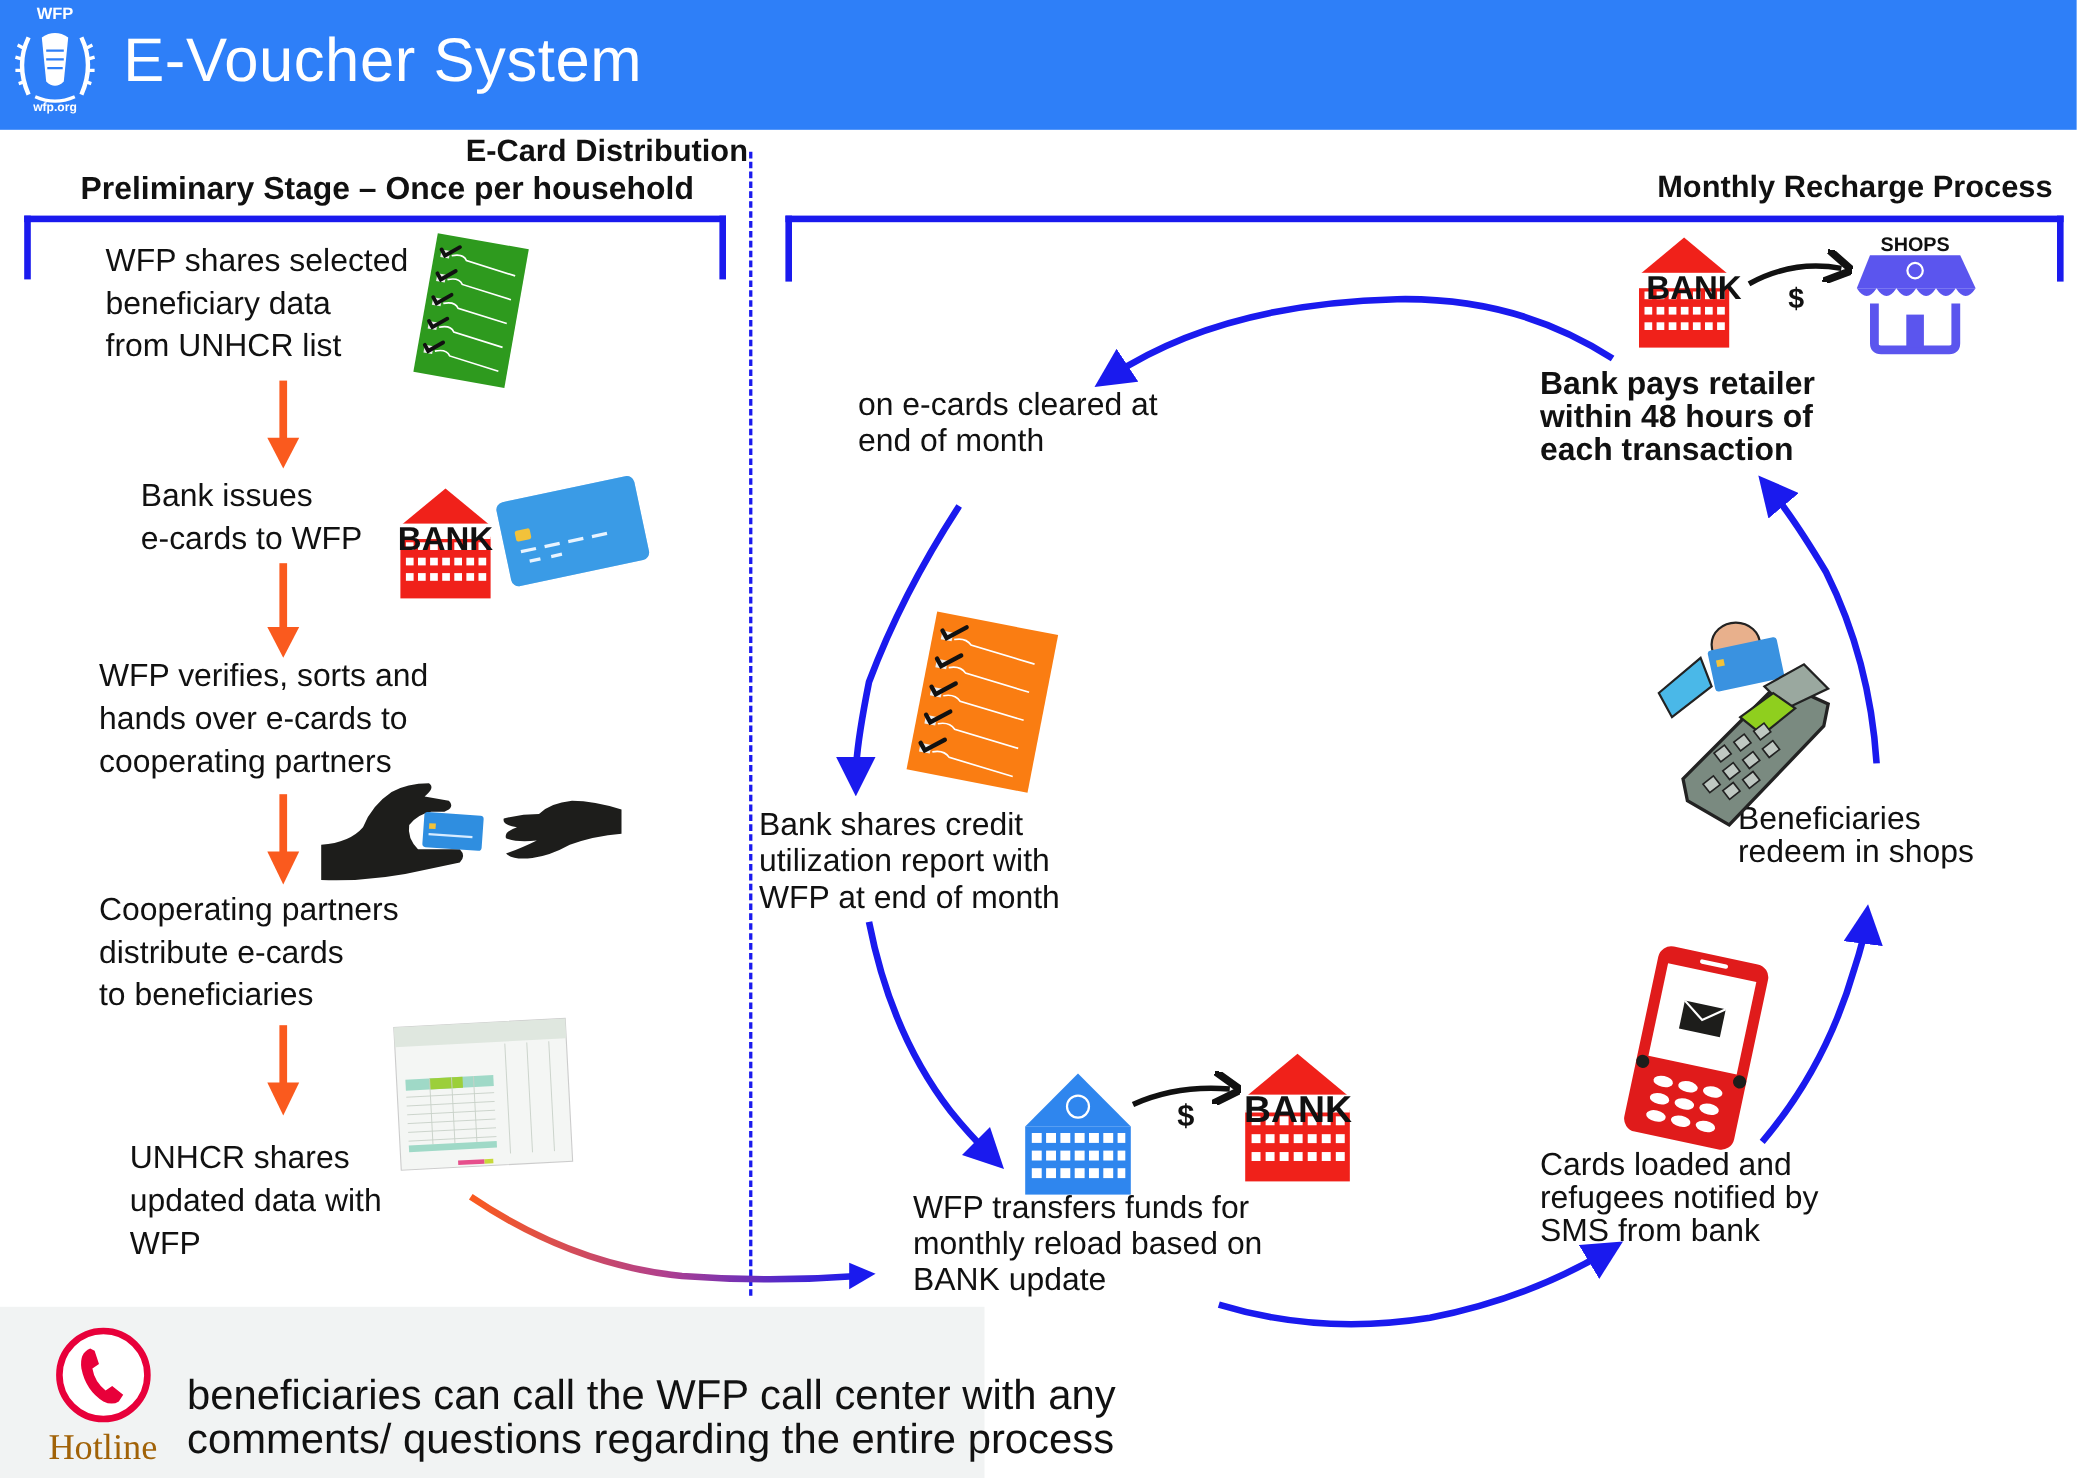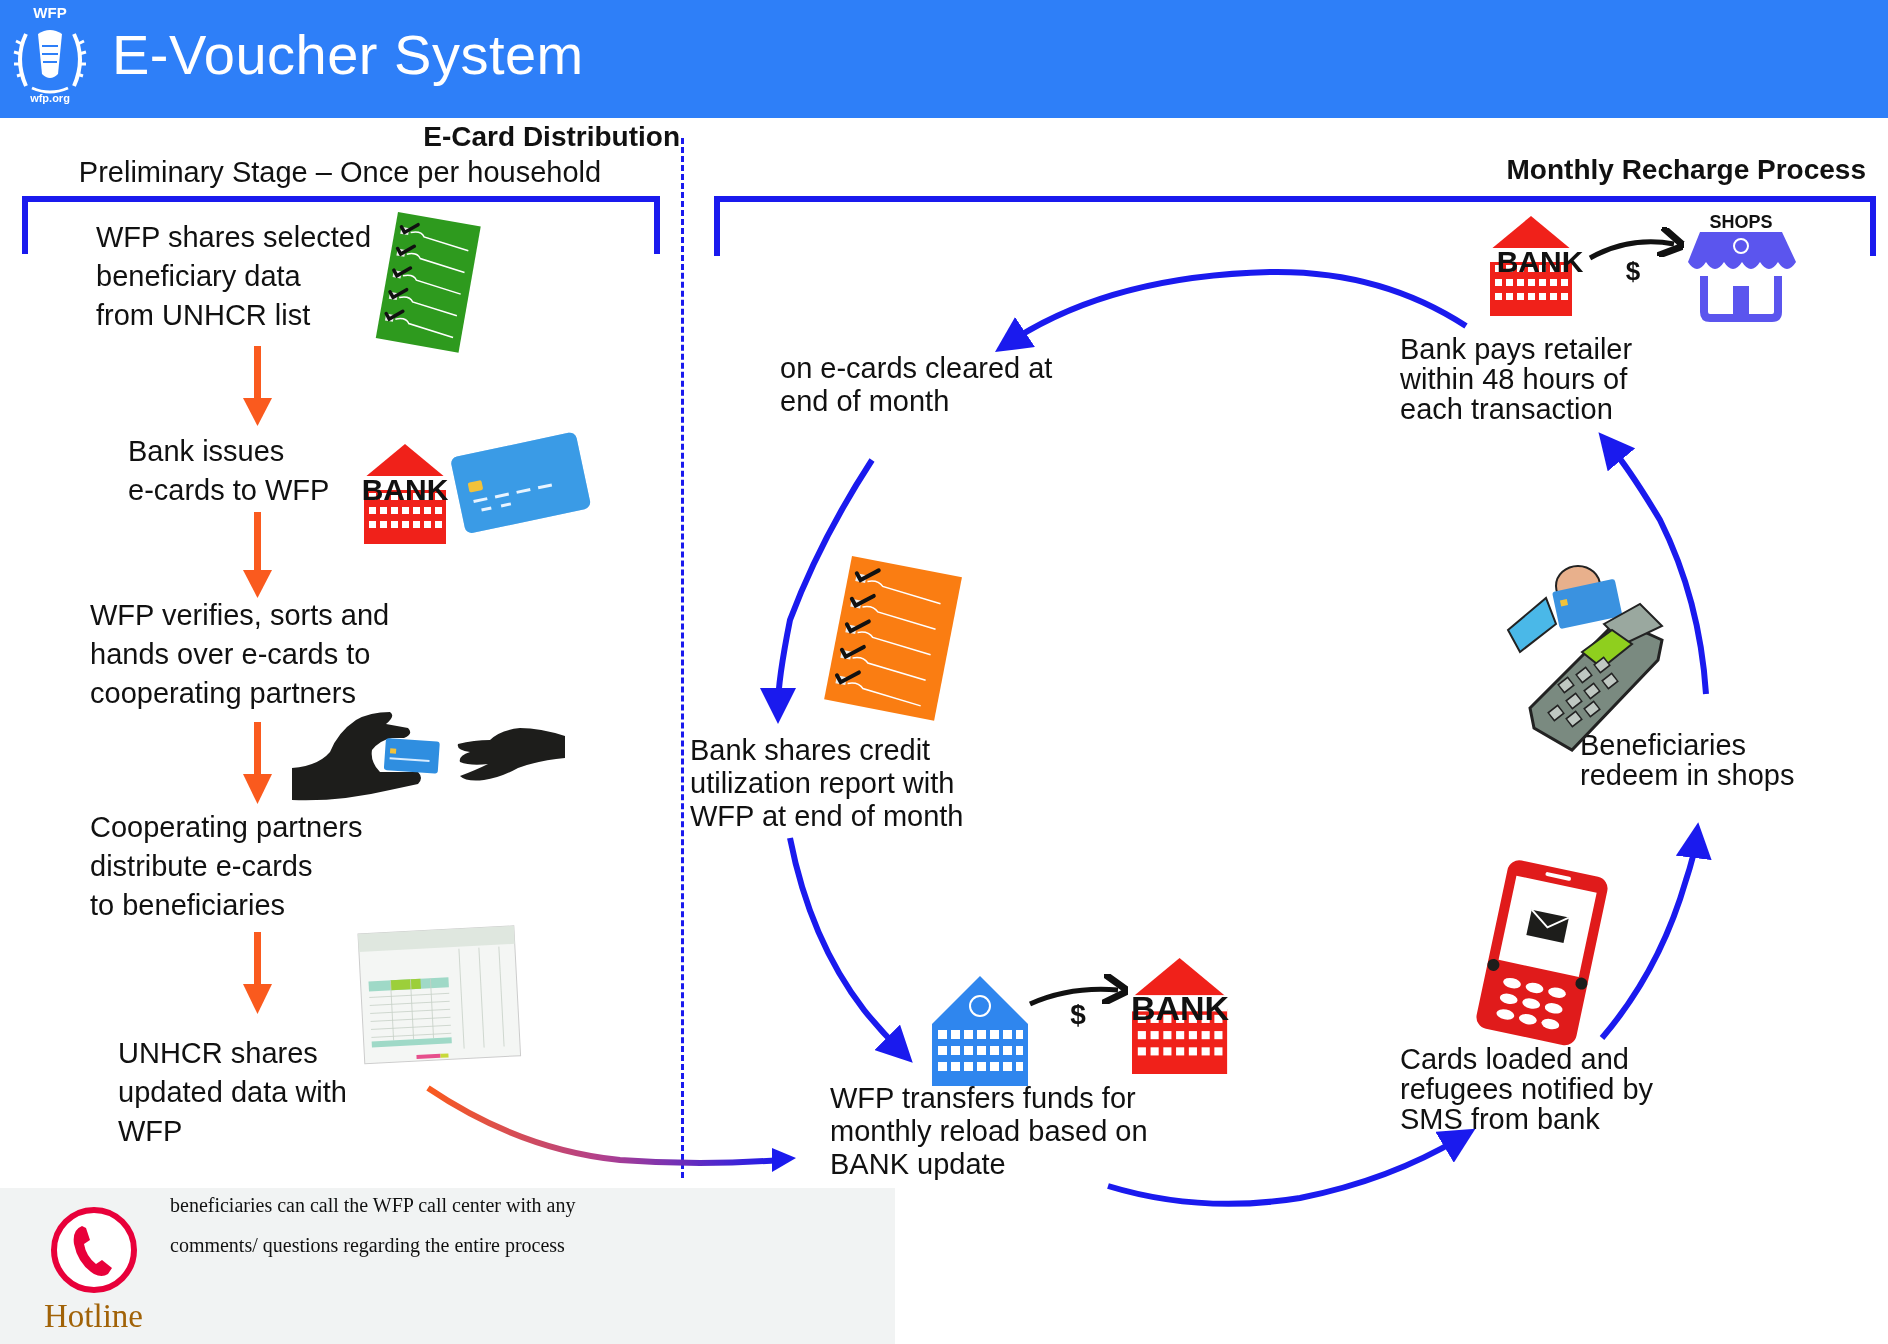--- a/index.html
+++ b/index.html
@@ -15,21 +15,21 @@
   .txt .l { display:block; white-space:nowrap; }
   .sec-title { position:absolute; text-align:right; font-weight:bold; font-size:28px; white-space:nowrap; }
   .sec-sub { position:absolute; text-align:center; font-size:29px; white-space:nowrap; }
 
   .bracket { position:absolute; border:6px solid #1a1aee; border-bottom:none; }
   .divider { position:absolute; left:681px; top:138px; height:1040px; border-left:3px dashed #1a1aee; }
 
   .hotline-box { position:absolute; left:0; top:1188px; width:895px; height:156px; background:#f1f3f3; }
   .hotline-icon { position:absolute; left:48px; top:1204px; width:92px; height:92px; }
   .hotline-label { position:absolute; left:44px; top:1298px; color:#a16207; font-size:33px;font-family:Liberation Serif, serif; }
-  .hotline-text { position:absolute; left:170px; top:1185px; font-size:20px; line-height:40px; white-space:nowrap;font-family:Liberation Serif, serif; }
+  .hotline-text { position:absolute; left:170px; top:1249px; font-size:38px; line-height:40px; white-space:nowrap; }
 
   svg.overlay { position:absolute; left:0; top:0; }
 </style>
 </head>
 <body>
 
 <div class="header">
   <div class="logo">
     <div class="logo-top">WFP</div>
     <svg width="84" height="108" style="position:absolute;left:0;top:0">
@@ -39,21 +39,21 @@
       <path d="M30 30 Q42 22 54 30 L50 70 Q42 78 34 70 Z" fill="#fff"></path>
       <path d="M34 42 h16 M34 50 h16 M35 58 h14" stroke="#2e7ff8" stroke-width="2"></path>
       <path d="M24 84 Q42 92 60 84" stroke="#fff" stroke-width="3" fill="none"></path>
     </svg>
     <div class="logo-bot">wfp.org</div>
   </div>
   <div class="title">E-Voucher System</div>
 </div>
 
 <div class="sec-title" style="left:0;top:121px;width:680px;">E-Card Distribution</div>
-<div class="sec-sub" style="left:0;top:156px;width:680px;">Preliminary Stage – Once per household</div>
+<div class="sec-sub" style="left:12px;top:156px;width:680px;font-weight:bold;">Preliminary Stage – Once per household</div>
 <div class="bracket" style="left:22px;top:196px;width:626px;height:52px;"></div>
 
 <div class="divider"></div>
 
 <div class="sec-title" style="left:716px;top:154px;width:1150px;">Monthly Recharge Process</div>
 <div class="bracket" style="left:714px;top:196px;width:1150px;height:54px;"></div>
 
 <div class="txt" style="left:96px;top:218px;width:320px;">
   <span class="l">WFP shares selected</span>
   <span class="l">beneficiary data</span>
@@ -72,21 +72,21 @@
   <span class="l">Cooperating partners</span>
   <span class="l">distribute e-cards</span>
   <span class="l">to beneficiaries</span>
 </div>
 <div class="txt" style="left:118px;top:1034px;width:280px;">
   <span class="l">UNHCR shares</span>
   <span class="l">updated data with</span>
   <span class="l">WFP</span>
 </div>
 
-<div class="txt" style="left:1400px;top:334px;width:300px;line-height:30px;">
+<div class="txt" style="left:1400px;top:334px;width:300px;line-height:30px;font-weight:bold;">
   <span class="l">Bank pays retailer</span>
   <span class="l">within 48 hours of</span>
   <span class="l">each transaction</span>
 </div>
 <div class="txt" style="left:780px;top:352px;width:316px;line-height:33px;">
   <span class="l">on e-cards cleared at</span>
   <span class="l">end of month</span>
 </div>
 <div class="txt" style="left:690px;top:734px;width:320px;line-height:33px;">
   <span class="l">Bank shares credit</span>

